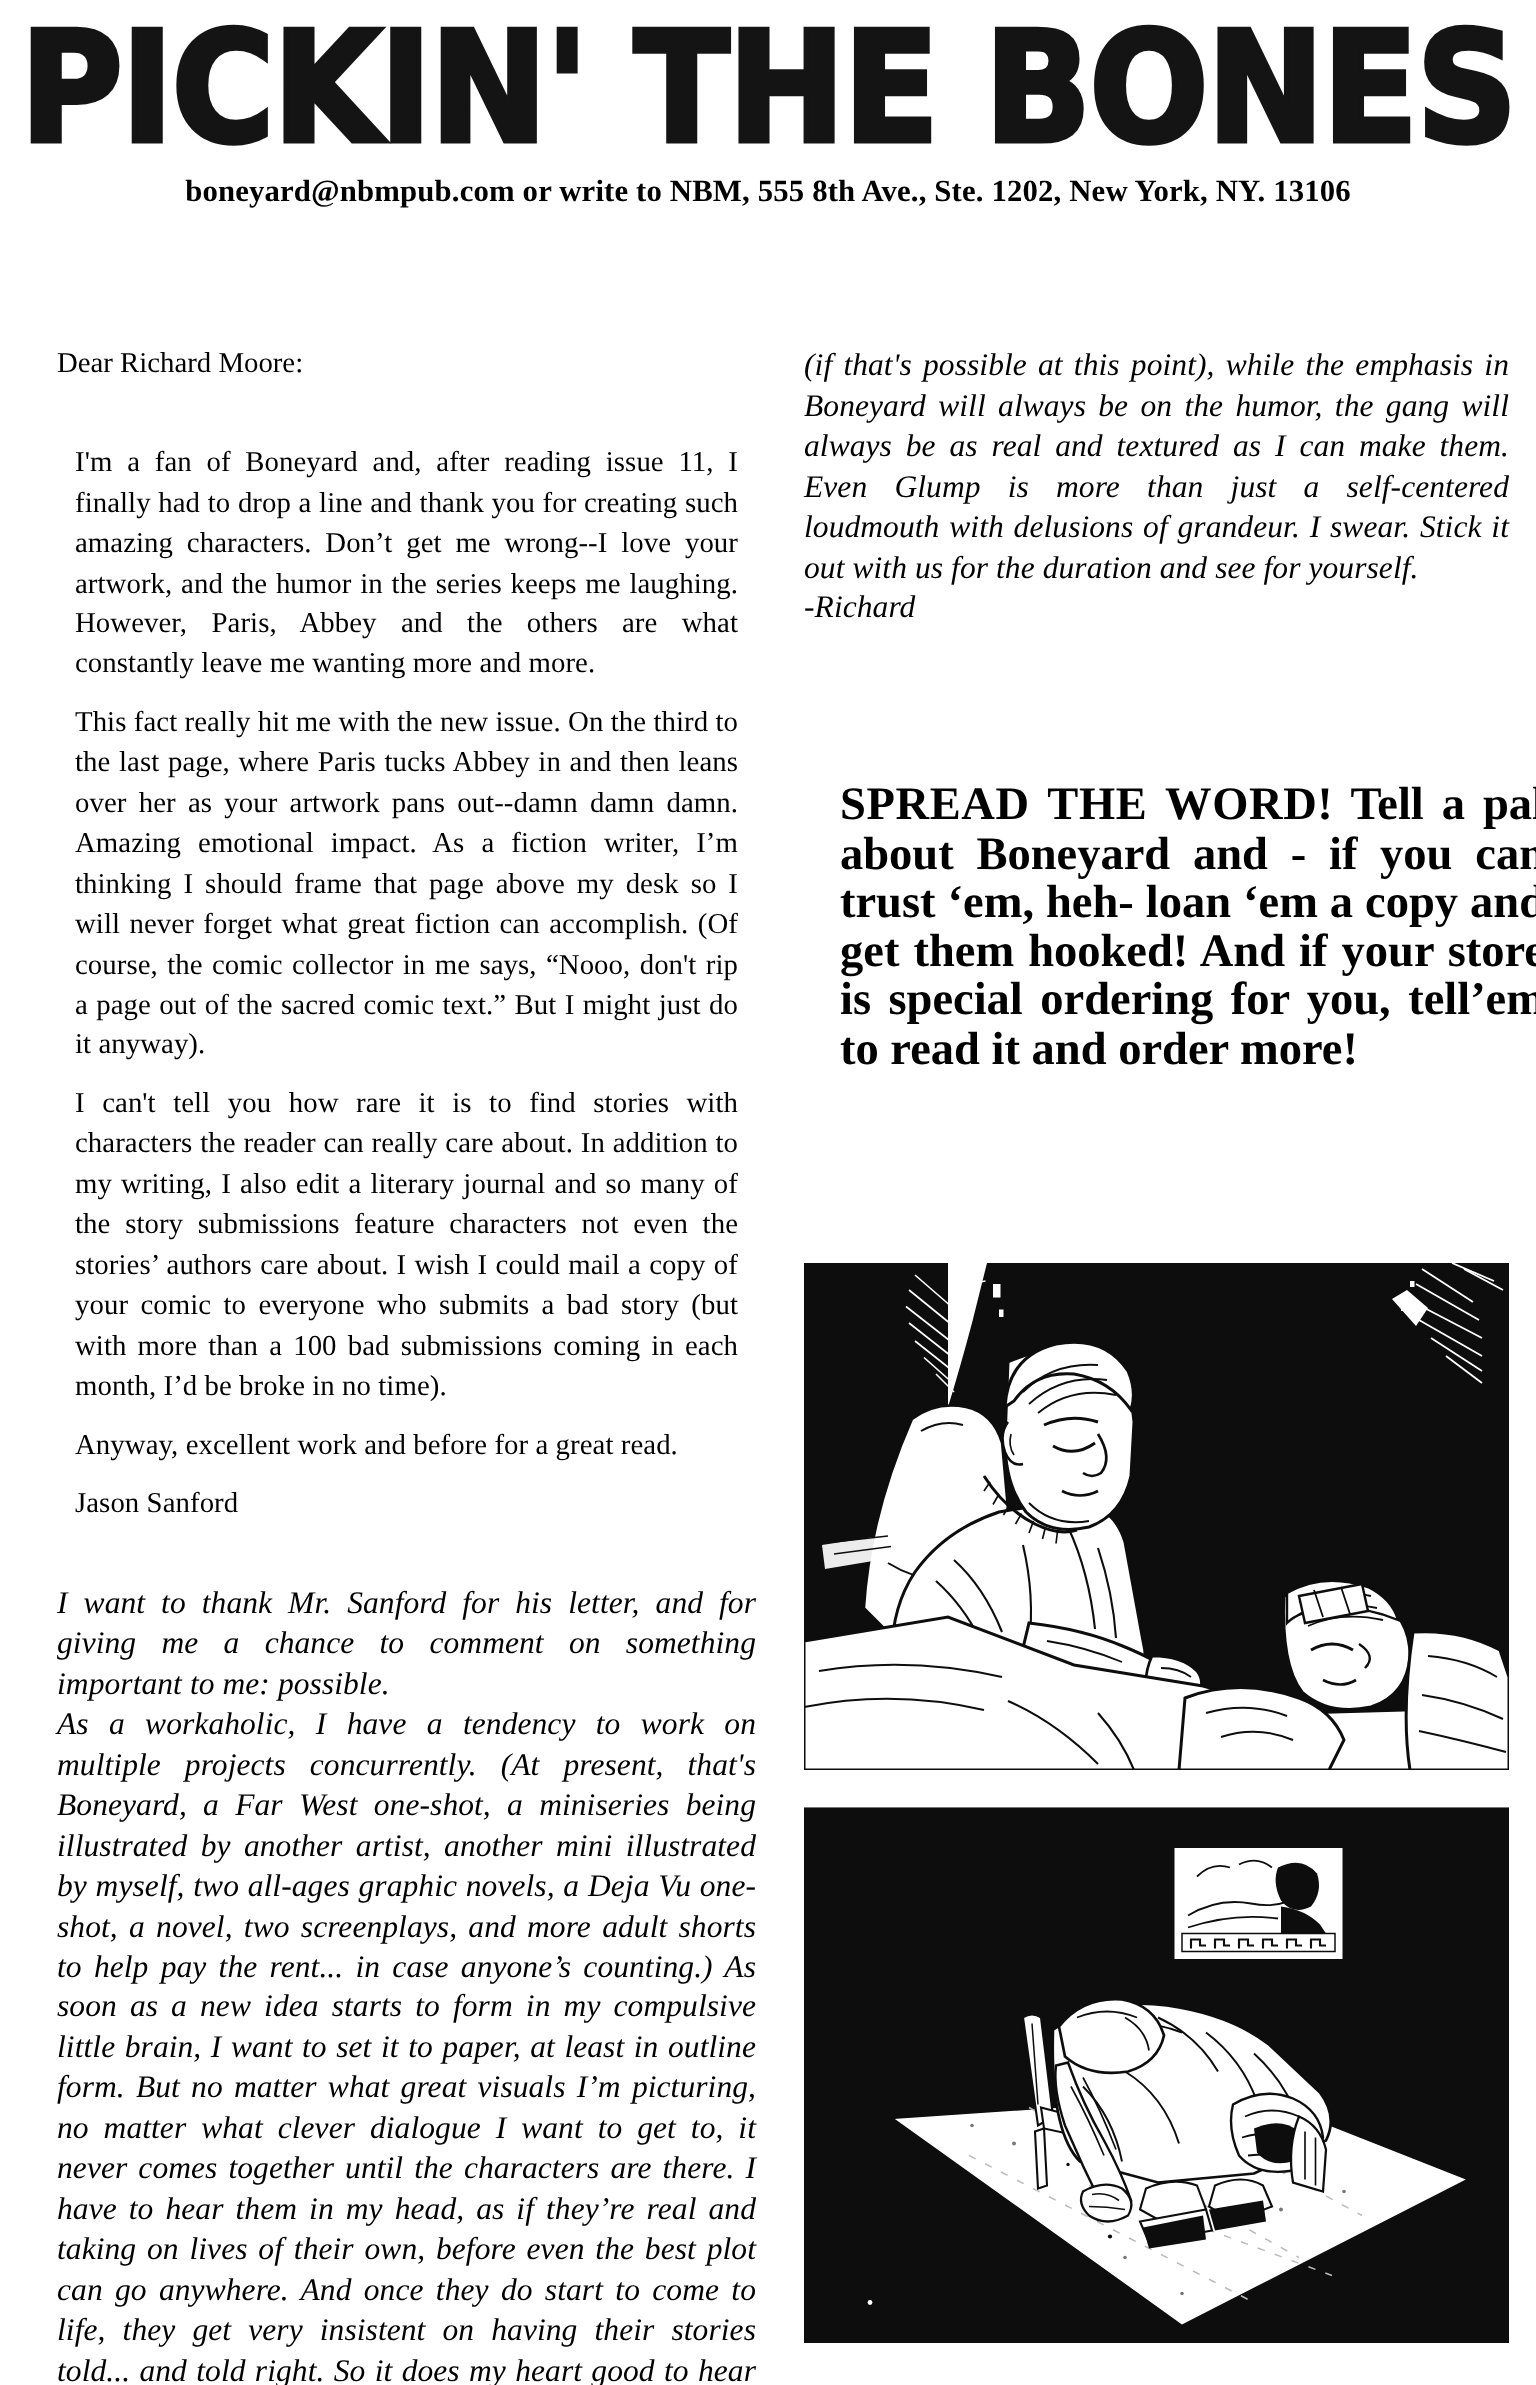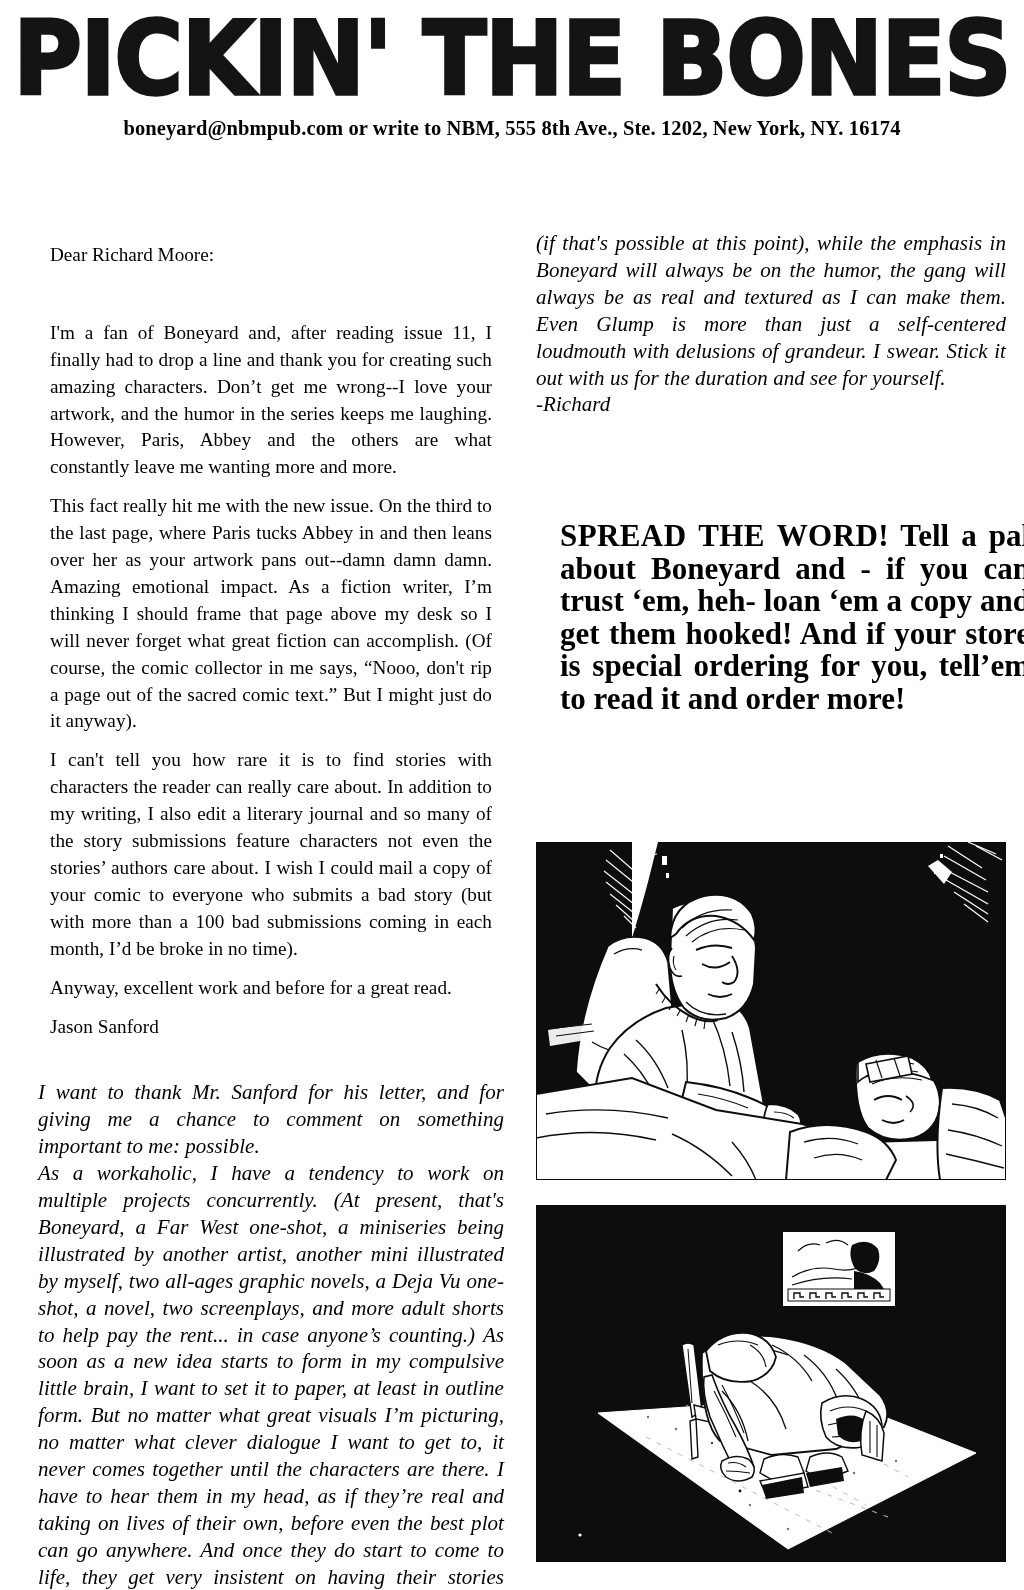--- a/index.html
+++ b/index.html
@@ -85,21 +85,21 @@
     text-align: justify;
     text-justify: inter-word;
     letter-spacing: 0.05px;
   }
   p.no-justify { text-align: left; }
 
   .gap-line { height: 26.9px; }
 
   
   .salutation {
-    margin: 12px;
+    margin: 0;
     font-size: 19.2px;
     line-height: 26.9px;
     text-align: left;
   }
 
   
   #promo {
     position: absolute;
     left: 560px;
     top: 520px;
@@ -131,21 +131,21 @@
     height: 357px;
   }
   .panel svg { display: block; width: 100%; height: 100%; }
 </style>
 </head>
 <body>
 
 <div id="masthead">
   <div id="masthead-title">PICKIN' THE BONES</div>
   <div id="masthead-sub">
-    <span class="sub-line">boneyard@nbmpub.com or write to NBM, 555 8th Ave., Ste. 1202, New York, NY. 16174</span>
+    <span class="sub-line">boneyard@nbmpub.com or write to NBM, 555 8th Ave., Ste. 1202, New York, NY. 13106</span>
   </div>
 </div>
 
 <div id="col-left">
 
   <p class="salutation">Dear Richard Moore:</p>
   <div class="gap-line"></div>
 
   <p class="body-roman">I'm a fan of Boneyard and, after reading issue 11, I finally had to drop a line and thank you for creating such amazing characters. Don’t get me wrong--I love your artwork, and the humor in the series keeps me laughing. However, Paris, Abbey and the others are what constantly leave me wanting more and more.</p>
   <p class="body-roman">This fact really hit me with the new issue. On the third to the last page, where Paris tucks Abbey in and then leans over her as your artwork pans out--damn damn damn. Amazing emotional impact. As a fiction writer, I’m thinking I should frame that page above my desk so I will never forget what great fiction can accomplish. (Of course, the comic collector in me says, “Nooo, don't rip a page out of the sacred comic text.” But I might just do it anyway).</p>

